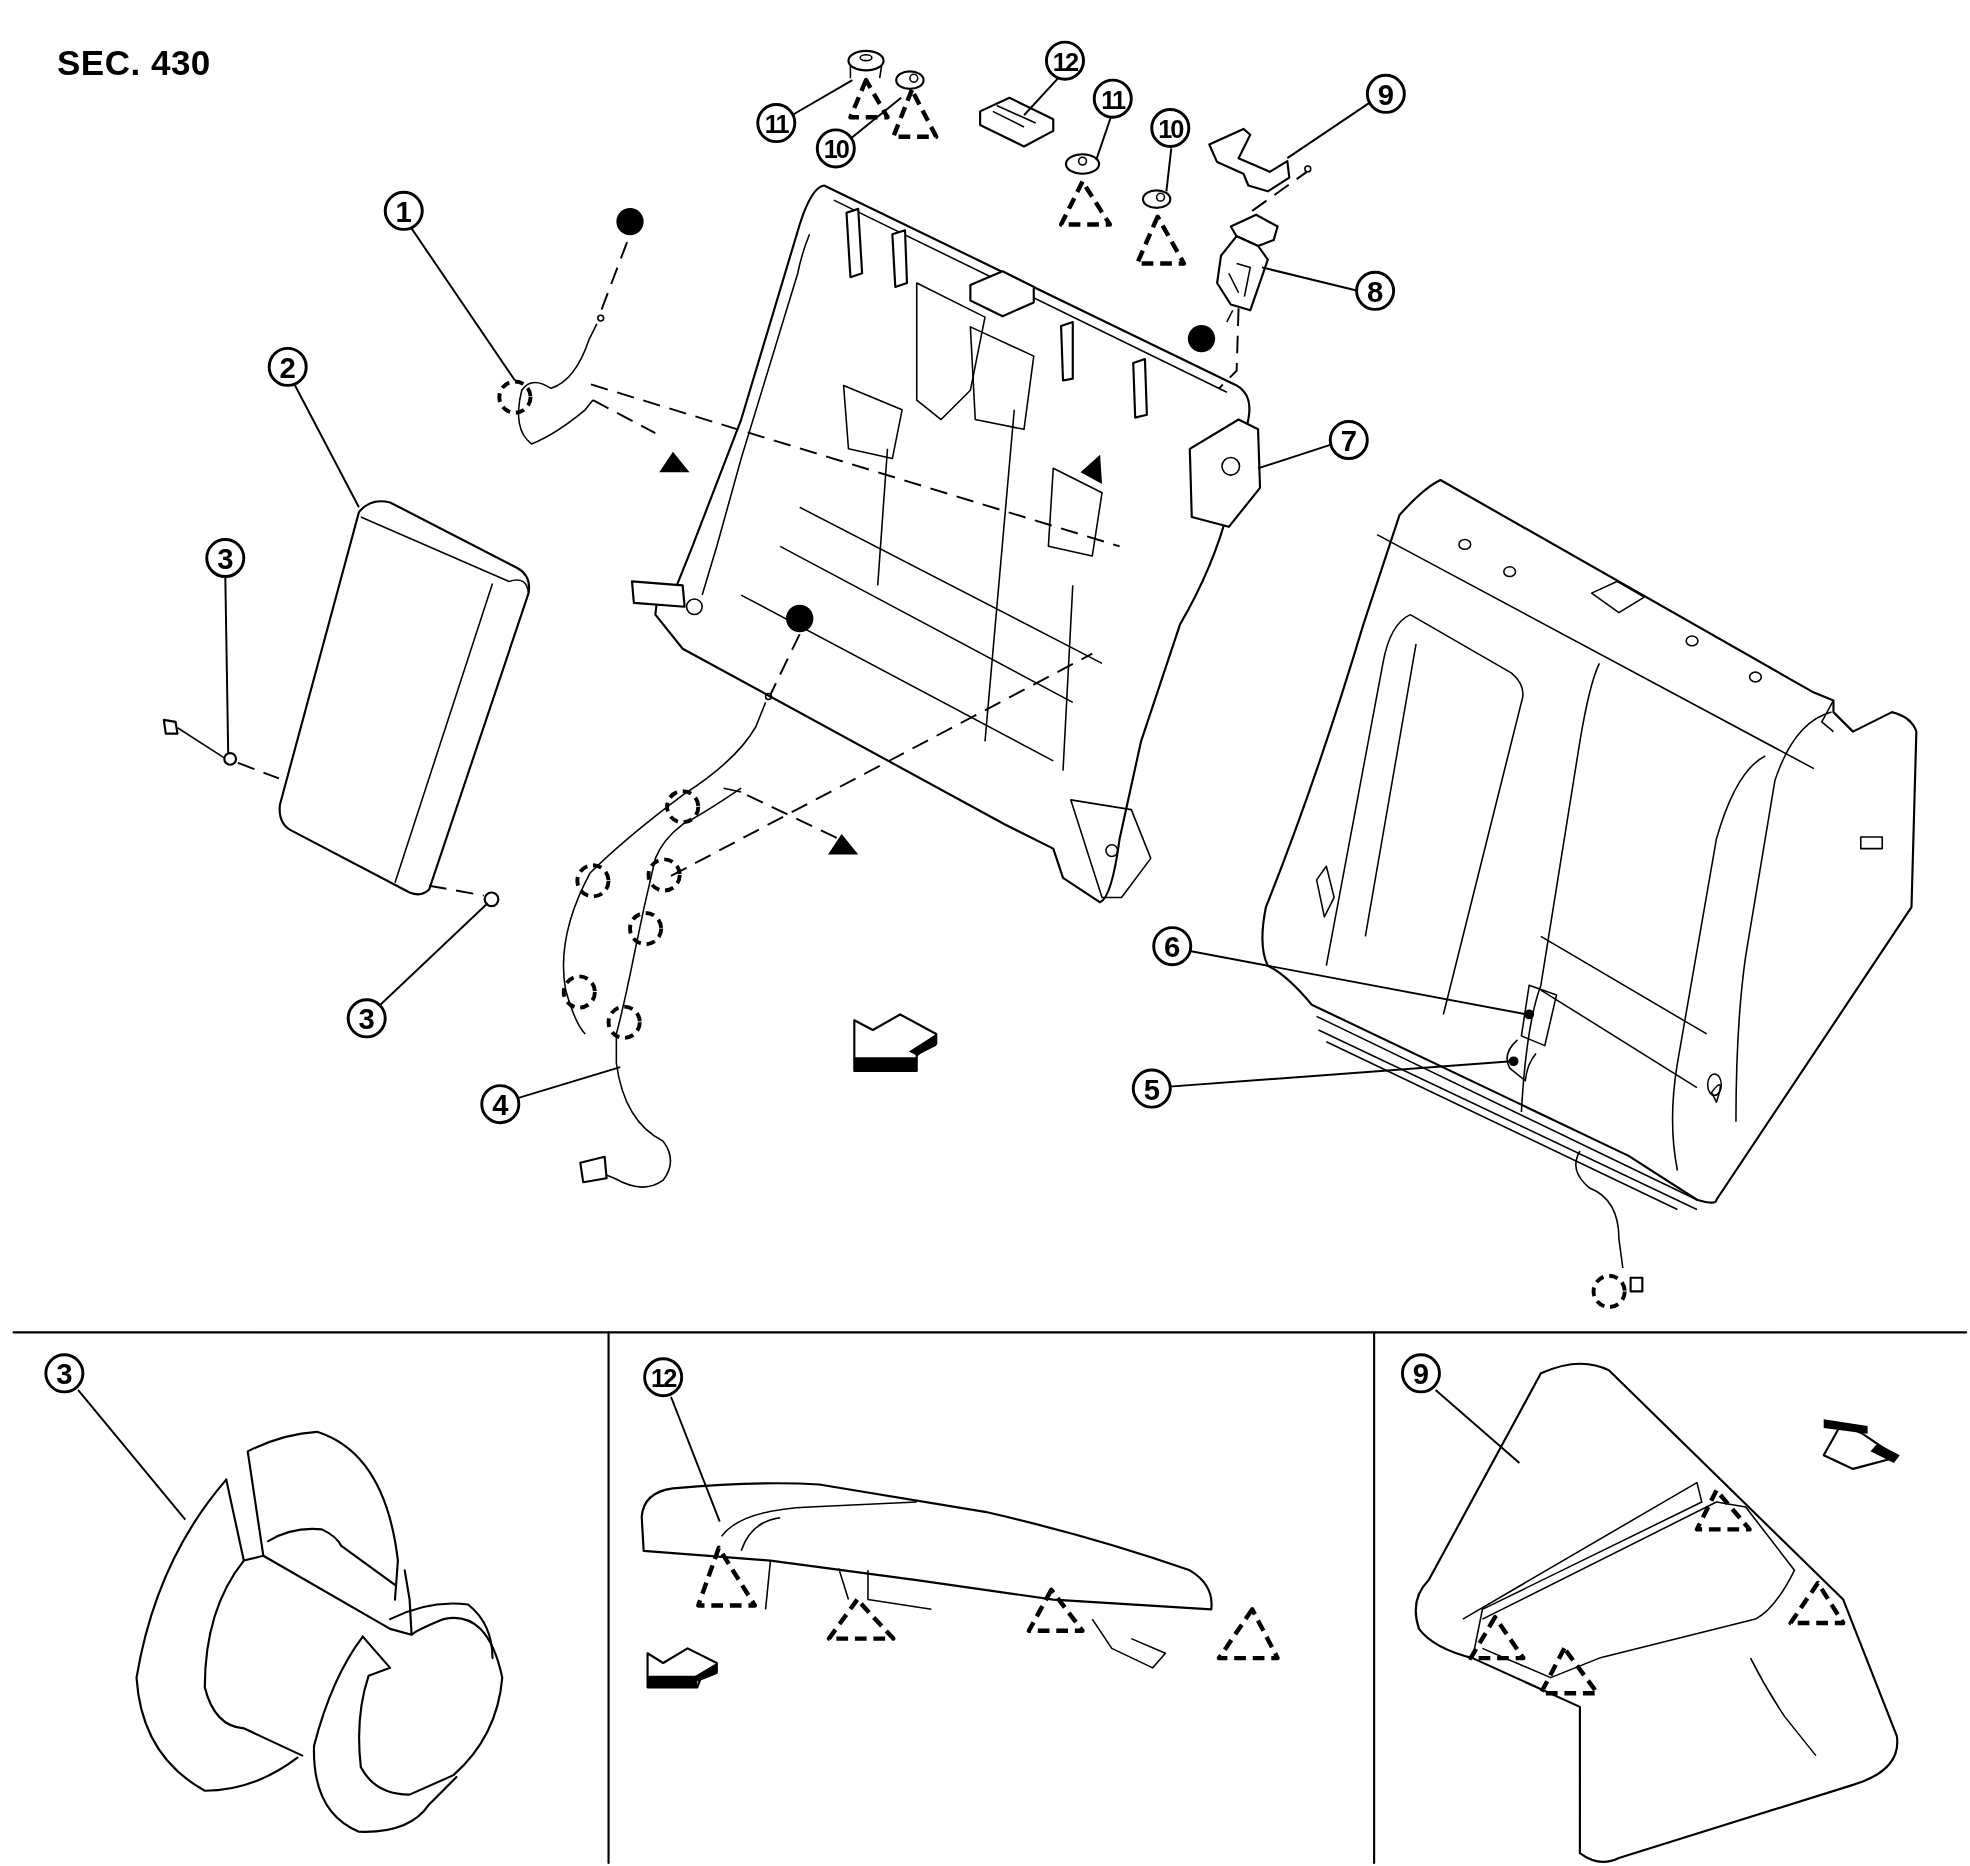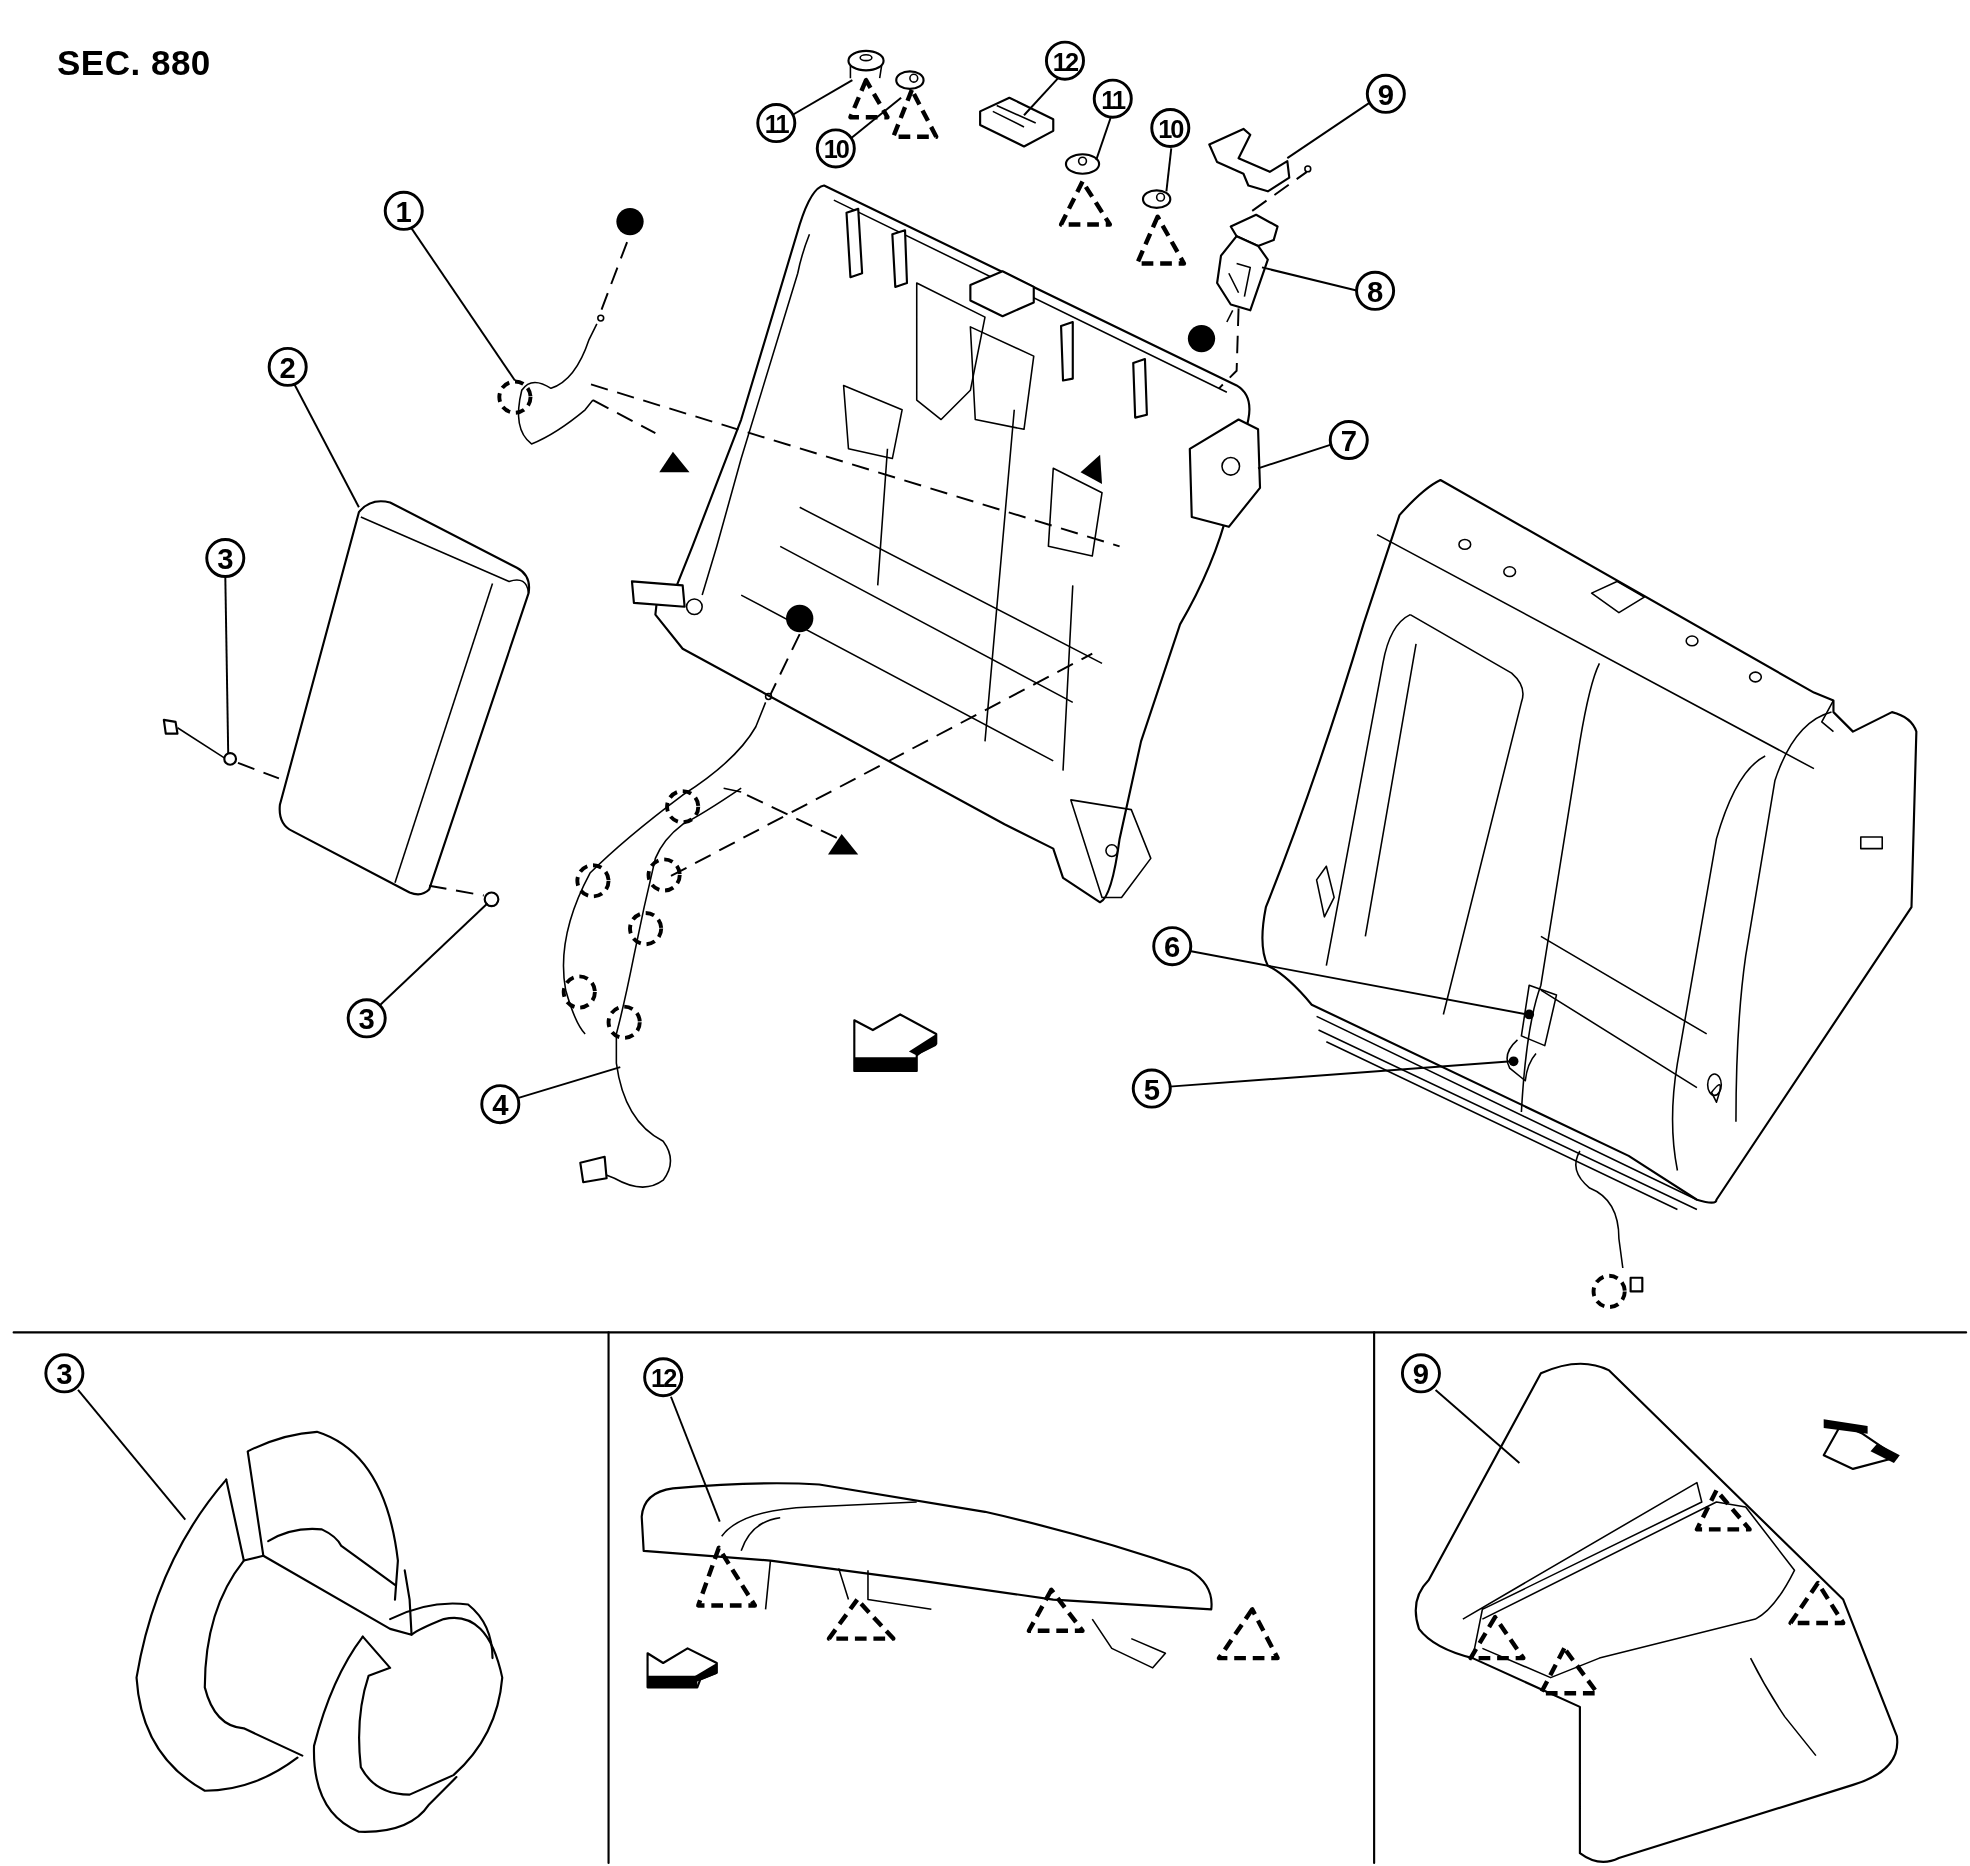--- a/index.html
+++ b/index.html
@@ -14,21 +14,21 @@
   .leader { stroke: #000; stroke-width: 2; fill: none; }
   .callout circle { fill: #fff; stroke: #000; stroke-width: 3; }
   .callout text { font-family: "Liberation Sans", sans-serif; font-weight: bold; font-size: 30px; text-anchor: middle; dominant-baseline: central; fill: #000; }
   .callout text.two { font-size: 26px; letter-spacing: -2px; }
   .solid { fill: #000; }
   .white { fill: #fff; stroke: #000; stroke-width: 2.2; stroke-linejoin: round; }
 </style>
 </head>
 <body>
 
-<div id="sec-title">SEC. 880</div>
+<div id="sec-title">SEC. 430</div>
 
 <svg id="diagram" width="1970" height="1867" viewBox="0 0 2020 1914">
 
   <g>
     <line x1="14" y1="1366" x2="2016" y2="1366" class="ln"></line>
     <line x1="624" y1="1366" x2="624" y2="1910" class="ln"></line>
     <line x1="1409" y1="1366" x2="1409" y2="1910" class="ln"></line>
   </g>
 
   <g>

